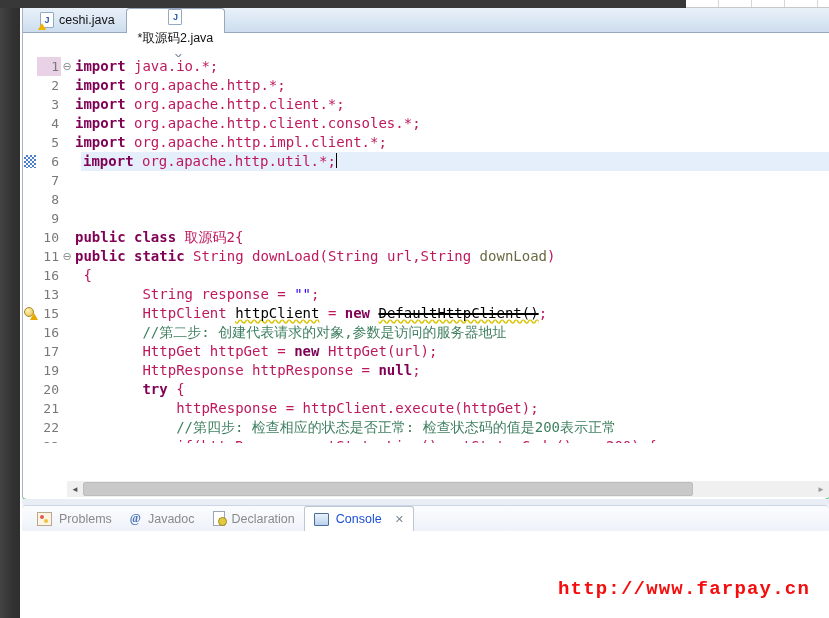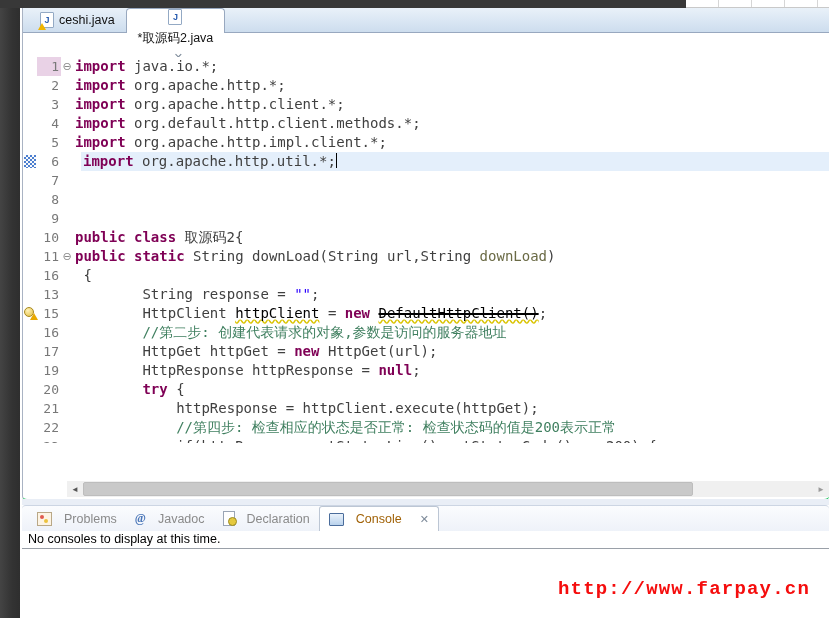--- a/index.html
+++ b/index.html
@@ -40,21 +40,21 @@
   .code-lines{position:absolute;left:0;top:49px;right:0;height:424px;overflow:hidden;background:#fff;}
   .line{display:flex;height:19px;line-height:19px;font-family:"DejaVu Sans Mono",monospace;font-size:14px;white-space:pre;}
   .line.clipped{height:6px;overflow:hidden;}
   .marker-col{width:14px;flex:none;position:relative;}
   .num{width:22px;flex:none;text-align:right;color:#787878;font-size:13px;padding-right:2px;}
   .num.numhl{background:#e9d2e6;}
   .fold{width:12px;flex:none;color:#8a8a8a;font-size:11px;text-align:center;font-family:"DejaVu Sans",sans-serif;}
   .code{flex:1;padding-left:2px;}
   .line.current .code{background:#e4effb;margin-left:8px;}
   .kw{color:#7f0055;font-weight:bold;}
-  .pl{color:#404040;}
+  .pl{color:#be185d;}
   .cm{color:#3f7f5f;}
   .st{color:#2a00ff;}
   .par{color:#6a6a45;}
   .wu{text-decoration:underline wavy #d9c300;text-decoration-skip-ink:none;}
   .strike{text-decoration:line-through;text-decoration-thickness:1.5px;}
   .caret{display:inline-block;width:1.5px;height:15px;background:#000;vertical-align:-2px;}
   .m-occ{position:absolute;left:1px;top:3px;width:12px;height:13px;background:repeating-conic-gradient(#4c7fd0 0% 25%,#fbfbfb 0% 50%);background-size:4px 4px;}
   .m-bulb{position:absolute;left:1px;top:3px;width:13px;height:13px;}
   .m-bulb::before{content:"";position:absolute;left:0;top:0;width:8px;height:8px;border-radius:50%;background:radial-gradient(circle at 35% 30%,#fff3b8,#e3bd42);border:1px solid #a8891f;}
   .m-bulb::after{content:"";position:absolute;right:-1px;bottom:0;width:0;height:0;border-left:4px solid transparent;border-right:4px solid transparent;border-bottom:7px solid #e8a800;}
@@ -64,22 +64,22 @@
   .hs-left{width:16px;text-align:center;color:#555;font-size:8px;flex:none;}
   .hs-left::before{content:"◄";}
   .hs-thumb{height:12px;width:608px;background:#c9c9c9;border:1px solid #bdbdbd;border-radius:2px;flex:none;}
   .hs-right{margin-left:auto;width:16px;text-align:center;color:#9a9a9a;font-size:8px;flex:none;}
   .hs-right::before{content:"►";}
 
   
   .gap-strip{position:absolute;left:22px;top:499px;right:0;height:6px;background:#e9eef6;}
   .bottom-panel{position:absolute;left:22px;top:505px;right:0;bottom:0;background:#fff;}
   .btabbar{height:26px;background:linear-gradient(#fbfcfe,#eef2f9);border-top:1px solid #ccd5e3;border-radius:4px 4px 0 0;display:flex;align-items:flex-end;padding-left:6px;box-sizing:border-box;}
-  .btab{display:flex;align-items:center;gap:12px;height:25px;padding:0 9px;font-size:12.5px;color:#8a8a8a;box-sizing:border-box;}
-  .btab.active{background:#fff;border:1px solid #bcc6d4;border-bottom:none;border-radius:3px 3px 0 0;color:#a16207;}
+  .btab{display:flex;align-items:center;gap:7px;height:25px;padding:0 9px;font-size:12.5px;color:#8a8a8a;box-sizing:border-box;}
+  .btab.active{background:#fff;border:1px solid #bcc6d4;border-bottom:none;border-radius:3px 3px 0 0;color:#1d4ed8;}
   .ic-problems{width:13px;height:12px;border:1px solid #b9a887;background:#fdf4e4;position:relative;flex:none;}
   .ic-problems::before{content:"";position:absolute;left:2px;top:2px;width:4px;height:4px;border-radius:50%;background:#e05a4e;}
   .ic-problems::after{content:"";position:absolute;left:6px;top:6px;width:4px;height:4px;border-radius:50%;background:#ecc23e;}
   .ic-at{flex:none;}
   .ic-at::before{content:"@";color:#4a76b8;font:bold 12px "Liberation Serif",serif;}
   .ic-decl{width:10px;height:13px;border:1px solid #9aa5b5;background:#fff;position:relative;flex:none;}
   .ic-decl::after{content:"";position:absolute;right:-3px;bottom:-1px;width:7px;height:7px;border-radius:50%;background:#e5c93e;border:1px solid #9b8a22;}
   .ic-console{width:13px;height:11px;border:1px solid #4a6c9b;background:linear-gradient(#eaf2fb,#b9d2ec);border-radius:1px;flex:none;}
   .console-row{height:17px;line-height:16px;font-size:12.5px;color:#000;padding-left:6px;border-bottom:1px solid #9aa0a8;}
 
@@ -137,21 +137,21 @@
         <span class="bc-ic ic-class"></span>
         <span>取源码2</span>
       </span>
       <span class="bc-arrow"></span>
     </div>
 
     <div class="code-lines">
         <div class="line"><span class="marker-col"></span><span class="num numhl">1</span><span class="fold">⊖</span><span class="code"><span class="kw">import</span><span class="pl"> java.io.*;</span></span></div>
         <div class="line"><span class="marker-col"></span><span class="num">2</span><span class="fold"></span><span class="code"><span class="kw">import</span><span class="pl"> org.apache.http.*;</span></span></div>
         <div class="line"><span class="marker-col"></span><span class="num">3</span><span class="fold"></span><span class="code"><span class="kw">import</span><span class="pl"> org.apache.http.client.*;</span></span></div>
-        <div class="line"><span class="marker-col"></span><span class="num">4</span><span class="fold"></span><span class="code"><span class="kw">import</span><span class="pl"> org.default.http.client.methods.*;</span></span></div>
+        <div class="line"><span class="marker-col"></span><span class="num">4</span><span class="fold"></span><span class="code"><span class="kw">import</span><span class="pl"> org.apache.http.client.consoles.*;</span></span></div>
         <div class="line"><span class="marker-col"></span><span class="num">5</span><span class="fold"></span><span class="code"><span class="kw">import</span><span class="pl"> org.apache.http.impl.client.*;</span></span></div>
         <div class="line current"><span class="marker-col"><i class="m-occ"></i></span><span class="num">6</span><span class="fold"></span><span class="code"><span class="kw">import</span><span class="pl"> org.apache.http.util.*;</span><span class="caret"></span></span></div>
         <div class="line"><span class="marker-col"></span><span class="num">7</span><span class="fold"></span><span class="code"></span></div>
         <div class="line"><span class="marker-col"></span><span class="num">8</span><span class="fold"></span><span class="code"></span></div>
         <div class="line"><span class="marker-col"></span><span class="num">9</span><span class="fold"></span><span class="code"></span></div>
         <div class="line"><span class="marker-col"></span><span class="num">10</span><span class="fold"></span><span class="code"><span class="kw">public</span><span class="pl"> </span><span class="kw">class</span><span class="pl"> 取源码2{</span></span></div>
         <div class="line"><span class="marker-col"></span><span class="num">11</span><span class="fold">⊖</span><span class="code"><span class="kw">public</span><span class="pl"> </span><span class="kw">static</span><span class="pl"> String downLoad(String url,String </span><span class="par">downLoad</span><span class="pl">)</span></span></div>
         <div class="line"><span class="marker-col"></span><span class="num">16</span><span class="fold"></span><span class="code"><span class="pl"> {</span></span></div>
         <div class="line"><span class="marker-col"></span><span class="num">13</span><span class="fold"></span><span class="code"><span class="pl">        String response = </span><span class="st">""</span><span class="pl">;</span></span></div>
         <div class="line"><span class="marker-col"><i class="m-bulb"></i></span><span class="num">15</span><span class="fold"></span><span class="code"><span class="pl">        HttpClient </span><span class="wu">httpClient</span><span class="pl"> = </span><span class="kw">new</span><span class="pl"> </span><span class="strike"><span class="wu">DefaultHttpClient()</span></span><span class="pl">;</span></span></div>
@@ -186,18 +186,17 @@
       <div class="btab">
         <span class="ic-decl"></span>
         <span>Declaration</span>
       </div>
       <div class="btab active">
         <span class="ic-console"></span>
         <span>Console</span>
         <span class="x-icon"></span>
       </div>
     </div>
-    <div class="console-row">No consoles to display at this time.</div>
   </div>
 
   <div class="watermark">http://www.farpay.cn</div>
 
 </div>
 
 </body></html>

